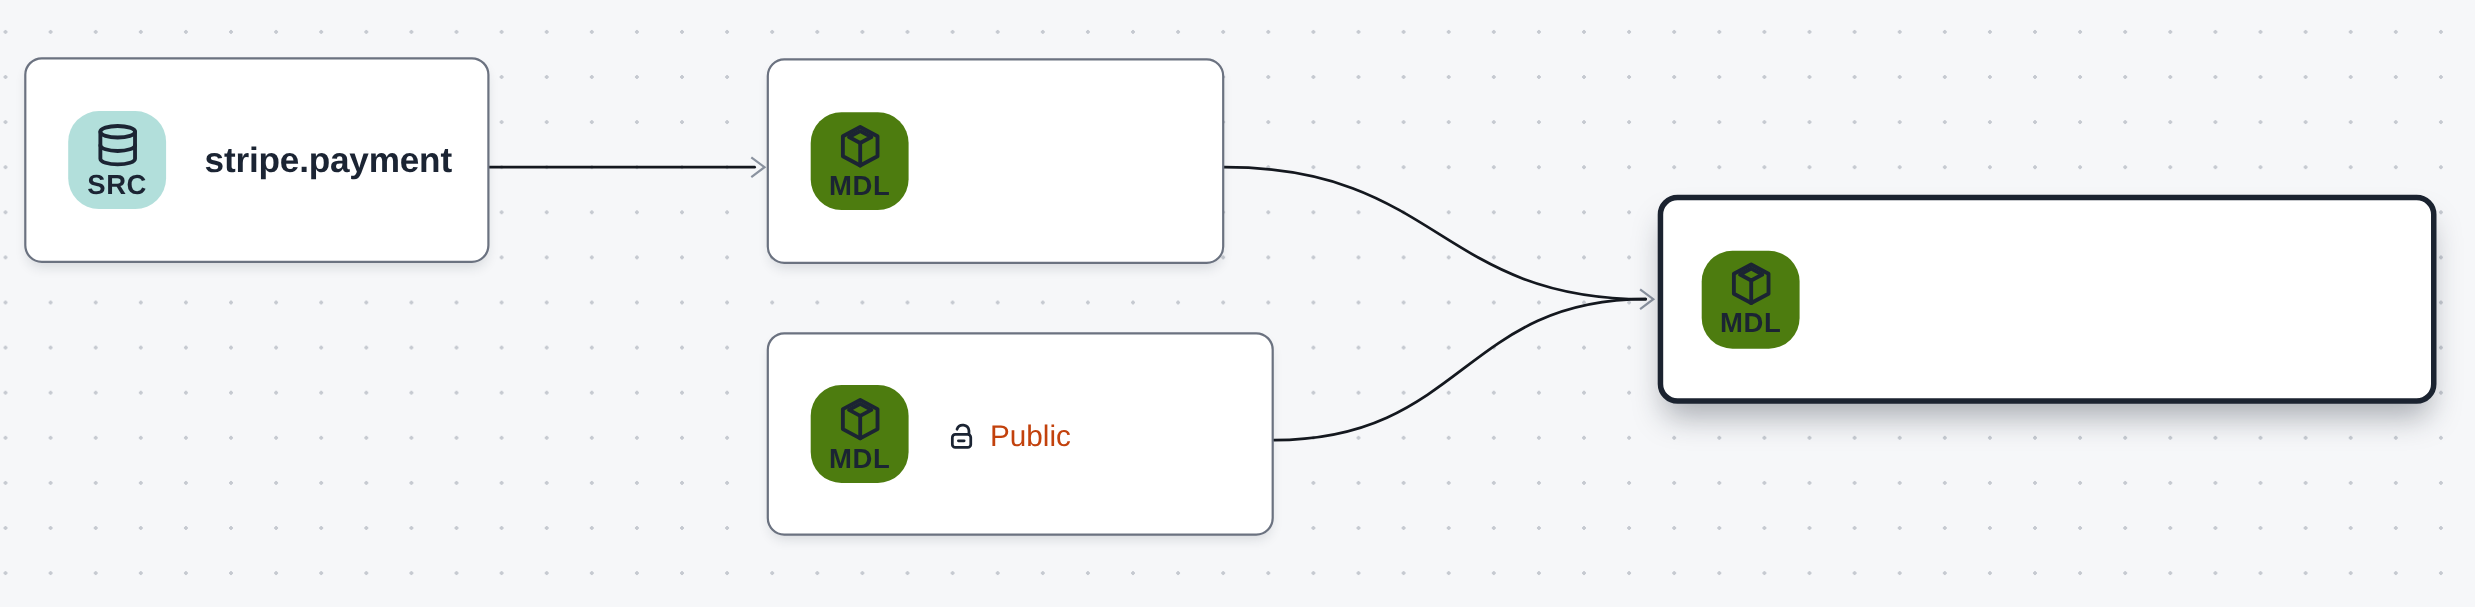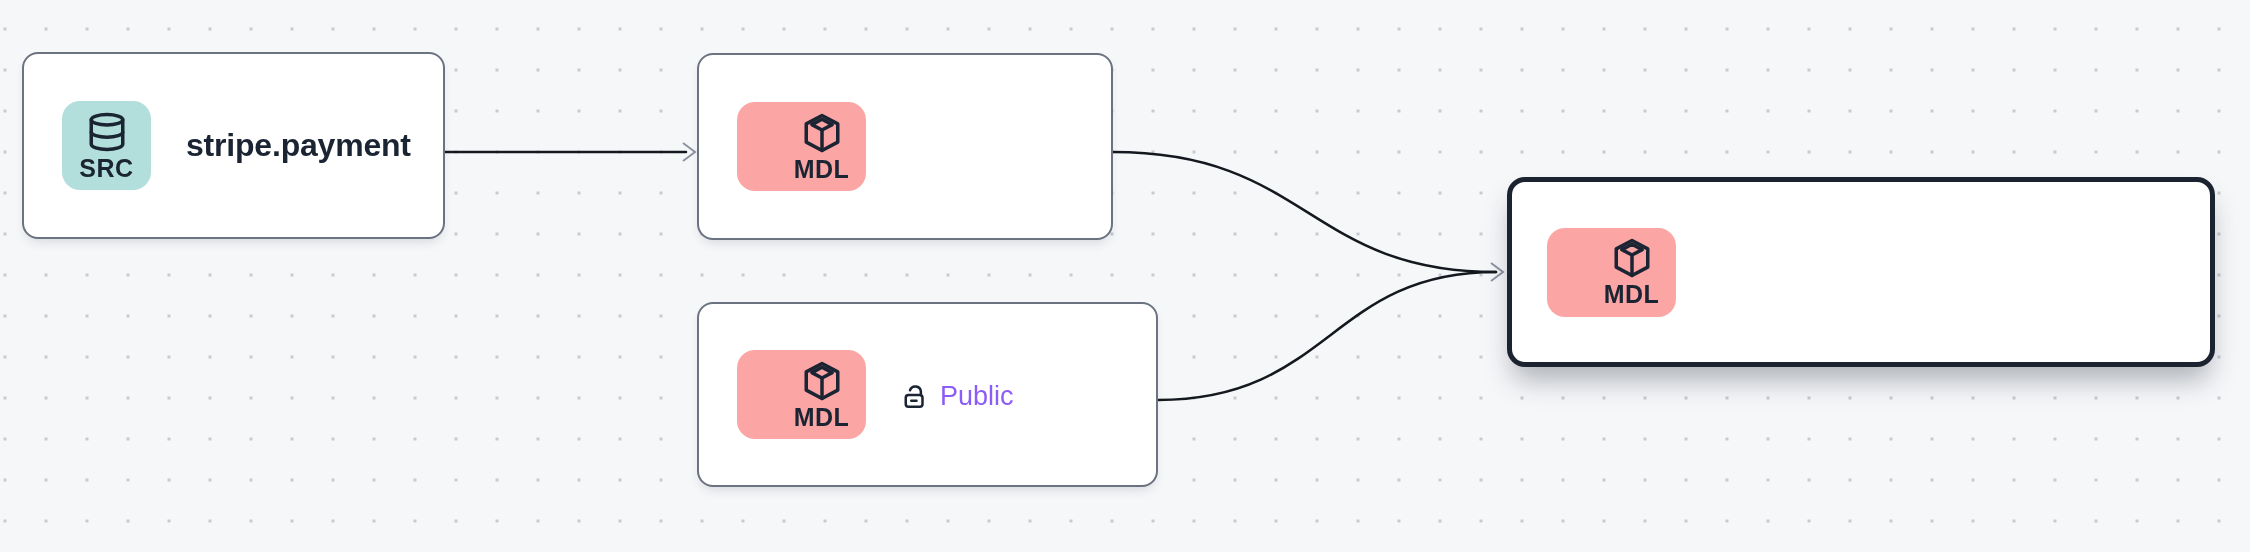--- a/index.html
+++ b/index.html
@@ -50,29 +50,29 @@
   }
   .node.selected {
     border: 5px solid #1b2330;
     border-radius: 18px;
     padding-left: 35px;
     box-shadow: 0 18px 28px -6px rgba(30,38,51,0.35);
   }
   .badge {
     flex: 0 0 auto;
     width: 89px; height: 89px;
-    border-radius: 18px;
+    border-radius: 28px;
     display: flex;
     flex-direction: column;
     align-items: center;
     justify-content: center;
     gap: 3px;
   }
   .badge-src { background: #b2dfdb; }
-  .badge-mdl { background: #fca5a5; padding-left: 40px; }
+  .badge-mdl { background: #4d7c0f; }
   .badge svg { width: 42px; height: 42px; display: block; }
   .badge-label {
     font-size: 25px;
     font-weight: 600;
     line-height: 1;
     color: #1b2433;
     letter-spacing: 0.5px;
   }
   .node-labels { display: flex; flex-direction: column; }
   .node-title {
@@ -86,21 +86,21 @@
   .access-row {
     display: flex;
     align-items: center;
     gap: 9px;
     margin-top: 5px;
   }
   .access-row svg { width: 30px; height: 30px; display: block; }
   .access-label {
     font-size: 27px;
     font-weight: 400;
-    color: #8b5cf6;
+    color: #c2410c;
     line-height: 1.1;
   }
   .icon-stroke {
     fill: none;
     stroke: #1b2433;
     stroke-width: 2;
     stroke-linecap: round;
     stroke-linejoin: round;
   }
 </style>

